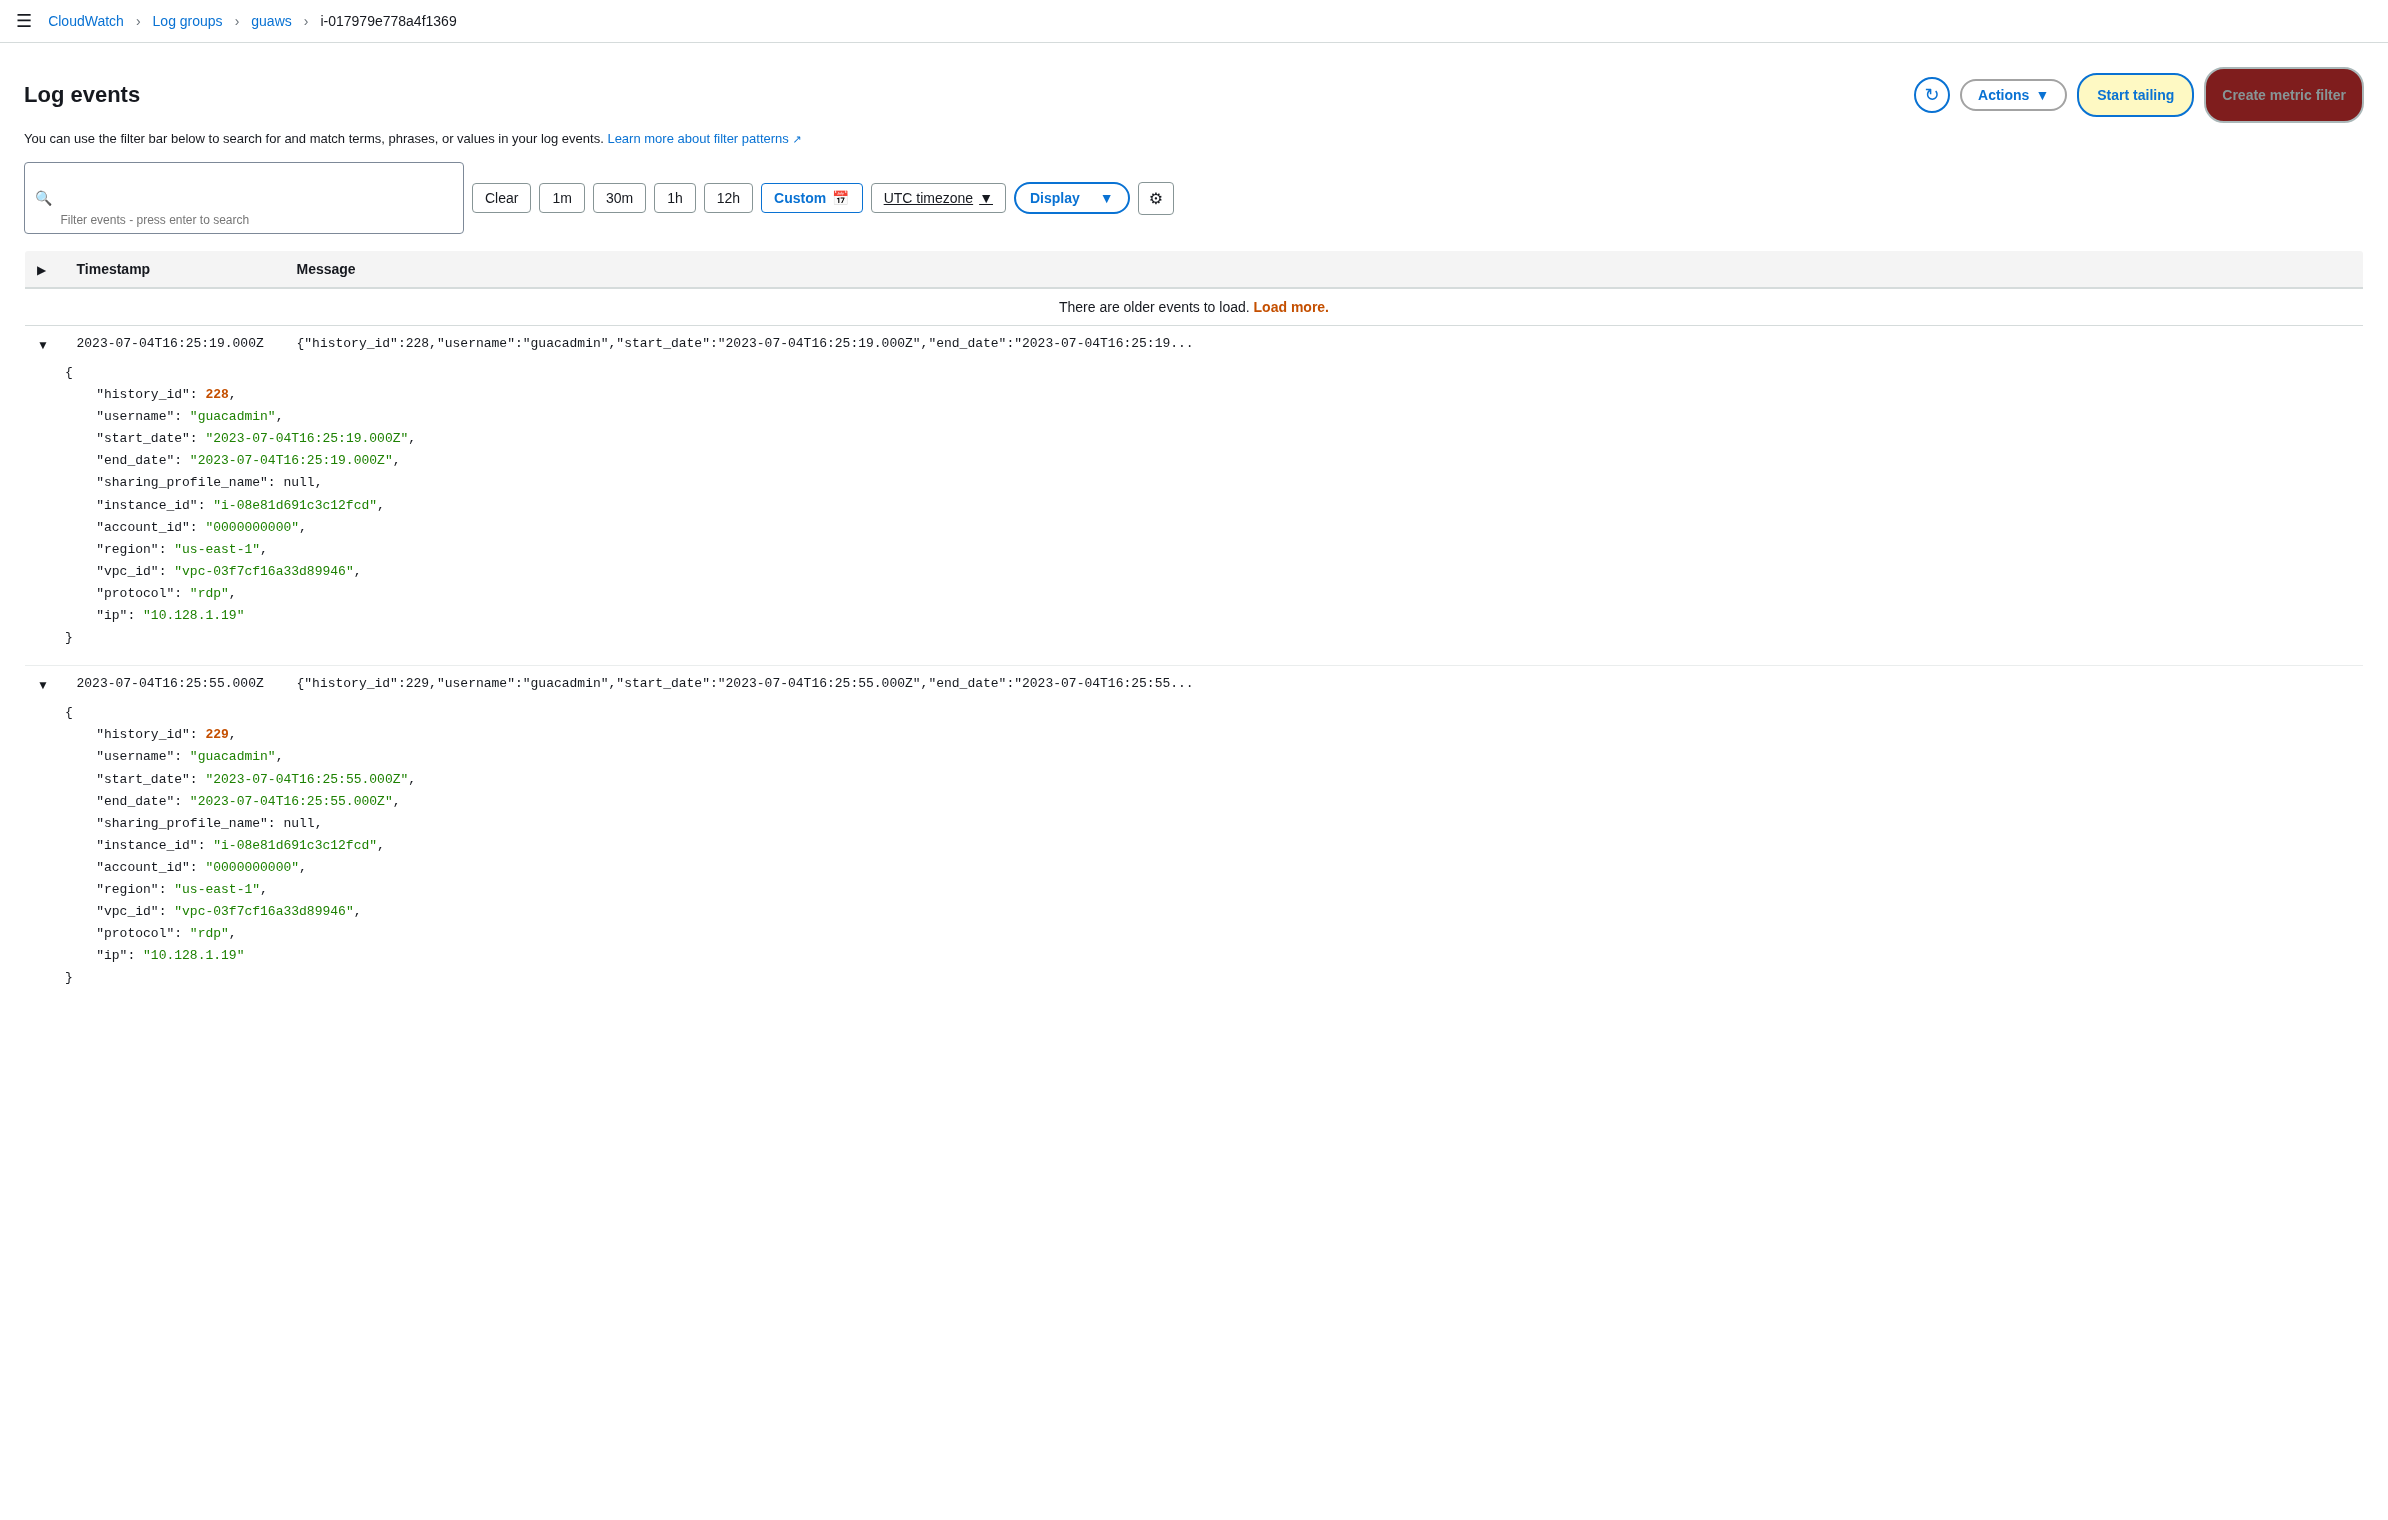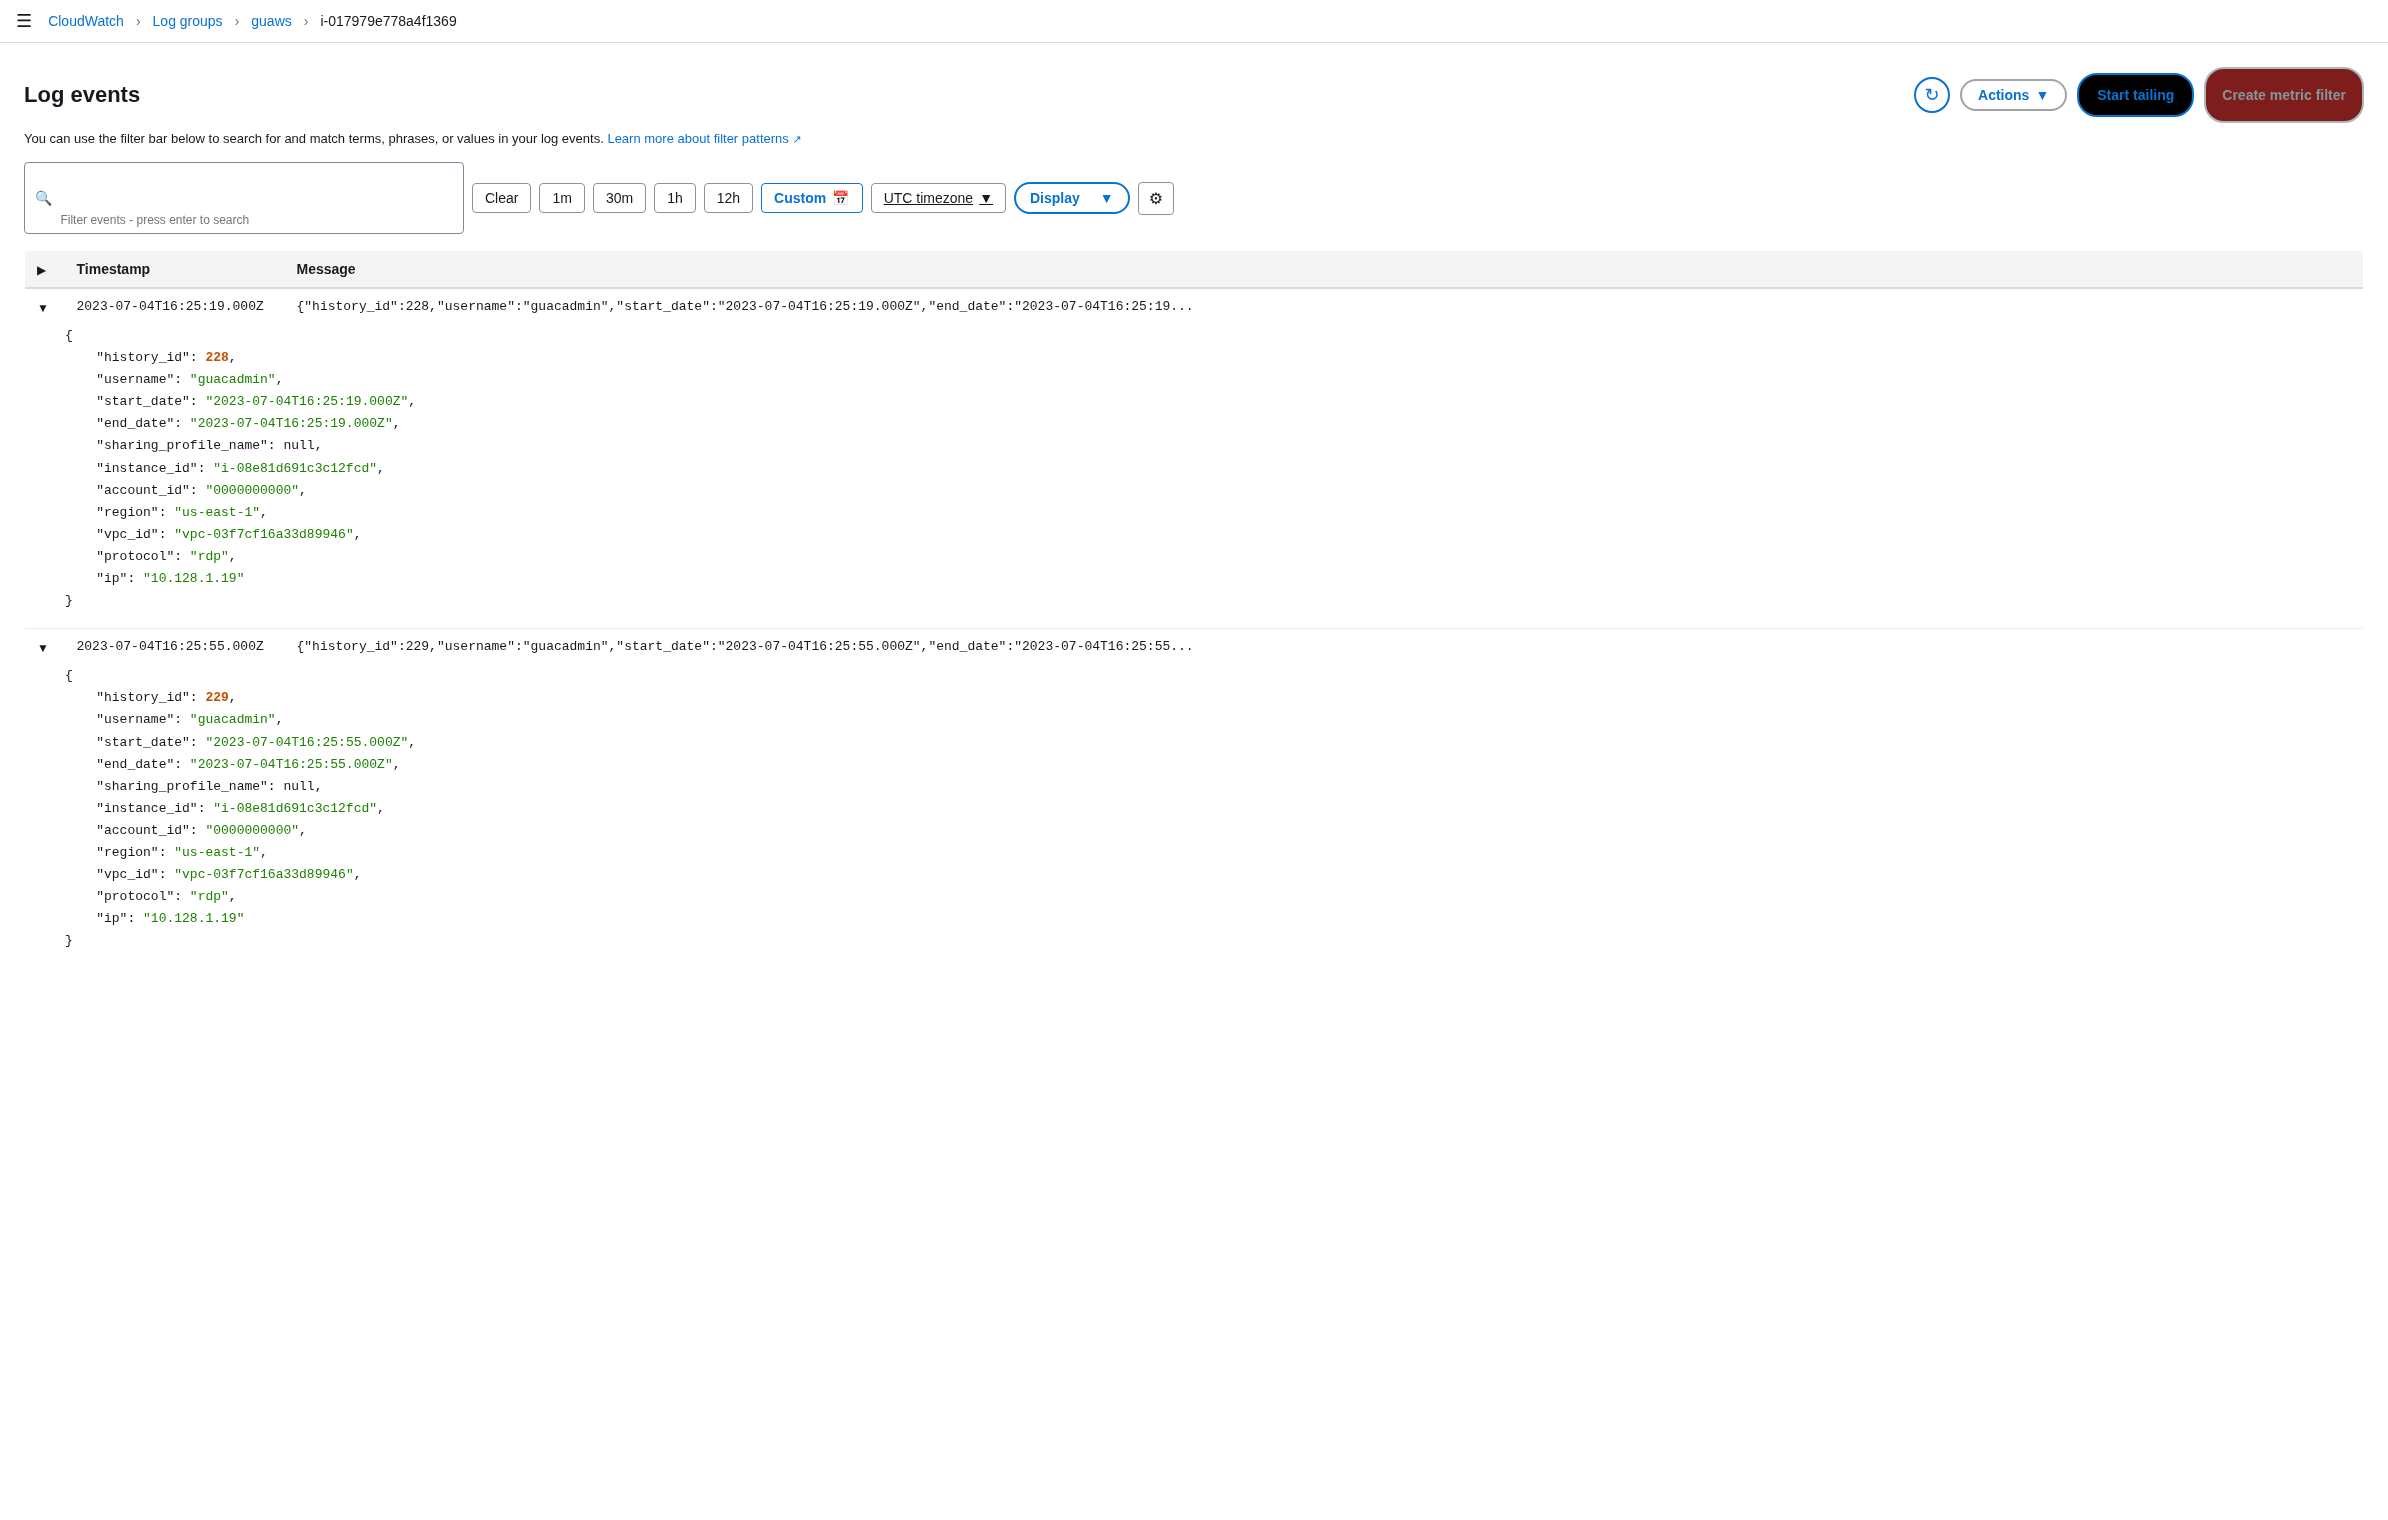--- a/index.html
+++ b/index.html
@@ -48,21 +48,21 @@
       color: #0972d3;
       padding: 6px 16px;
       border-radius: 20px;
       cursor: pointer;
       font-size: 14px;
       font-weight: 600;
       display: flex; align-items: center; gap: 6px;
     }
     .btn-primary {
       border: 2px solid #0972d3;
-      background: #000000;
+      background: #fef9c3;
       color: #0972d3;
       padding: 12px 18px;
       border-radius: 20px;
       cursor: pointer;
       font-size: 14px;
       font-weight: 600;
       text-align: center;
     }
     .btn-disabled {
       border: 2px solid #aab7b8;
@@ -316,20 +316,26 @@
         <th class="col-ts">
           <span>Timestamp</span>
         </th>
         <th>
           <span>Message</span>
         </th>
       </tr>
     </thead>
     <tbody>
 
+      <tr class="load-more-row">
+        <td colspan="3">
+          <span>There are older events to load.</span>
+          <a class="load-more-link" href="#">Load more.</a>
+        </td>
+      </tr>
 
       <tr class="log-row-header expanded-row">
         <td>
           <button class="expand-btn">▼</button>
         </td>
         <td class="timestamp-cell">2023-07-04T16:25:19.000Z</td>
         <td class="message-cell">{"history_id":228,"username":"guacadmin","start_date":"2023-07-04T16:25:19.000Z","end_date":"2023-07-04T16:25:19...</td>
       </tr>
 
       <tr class="log-row-detail">

